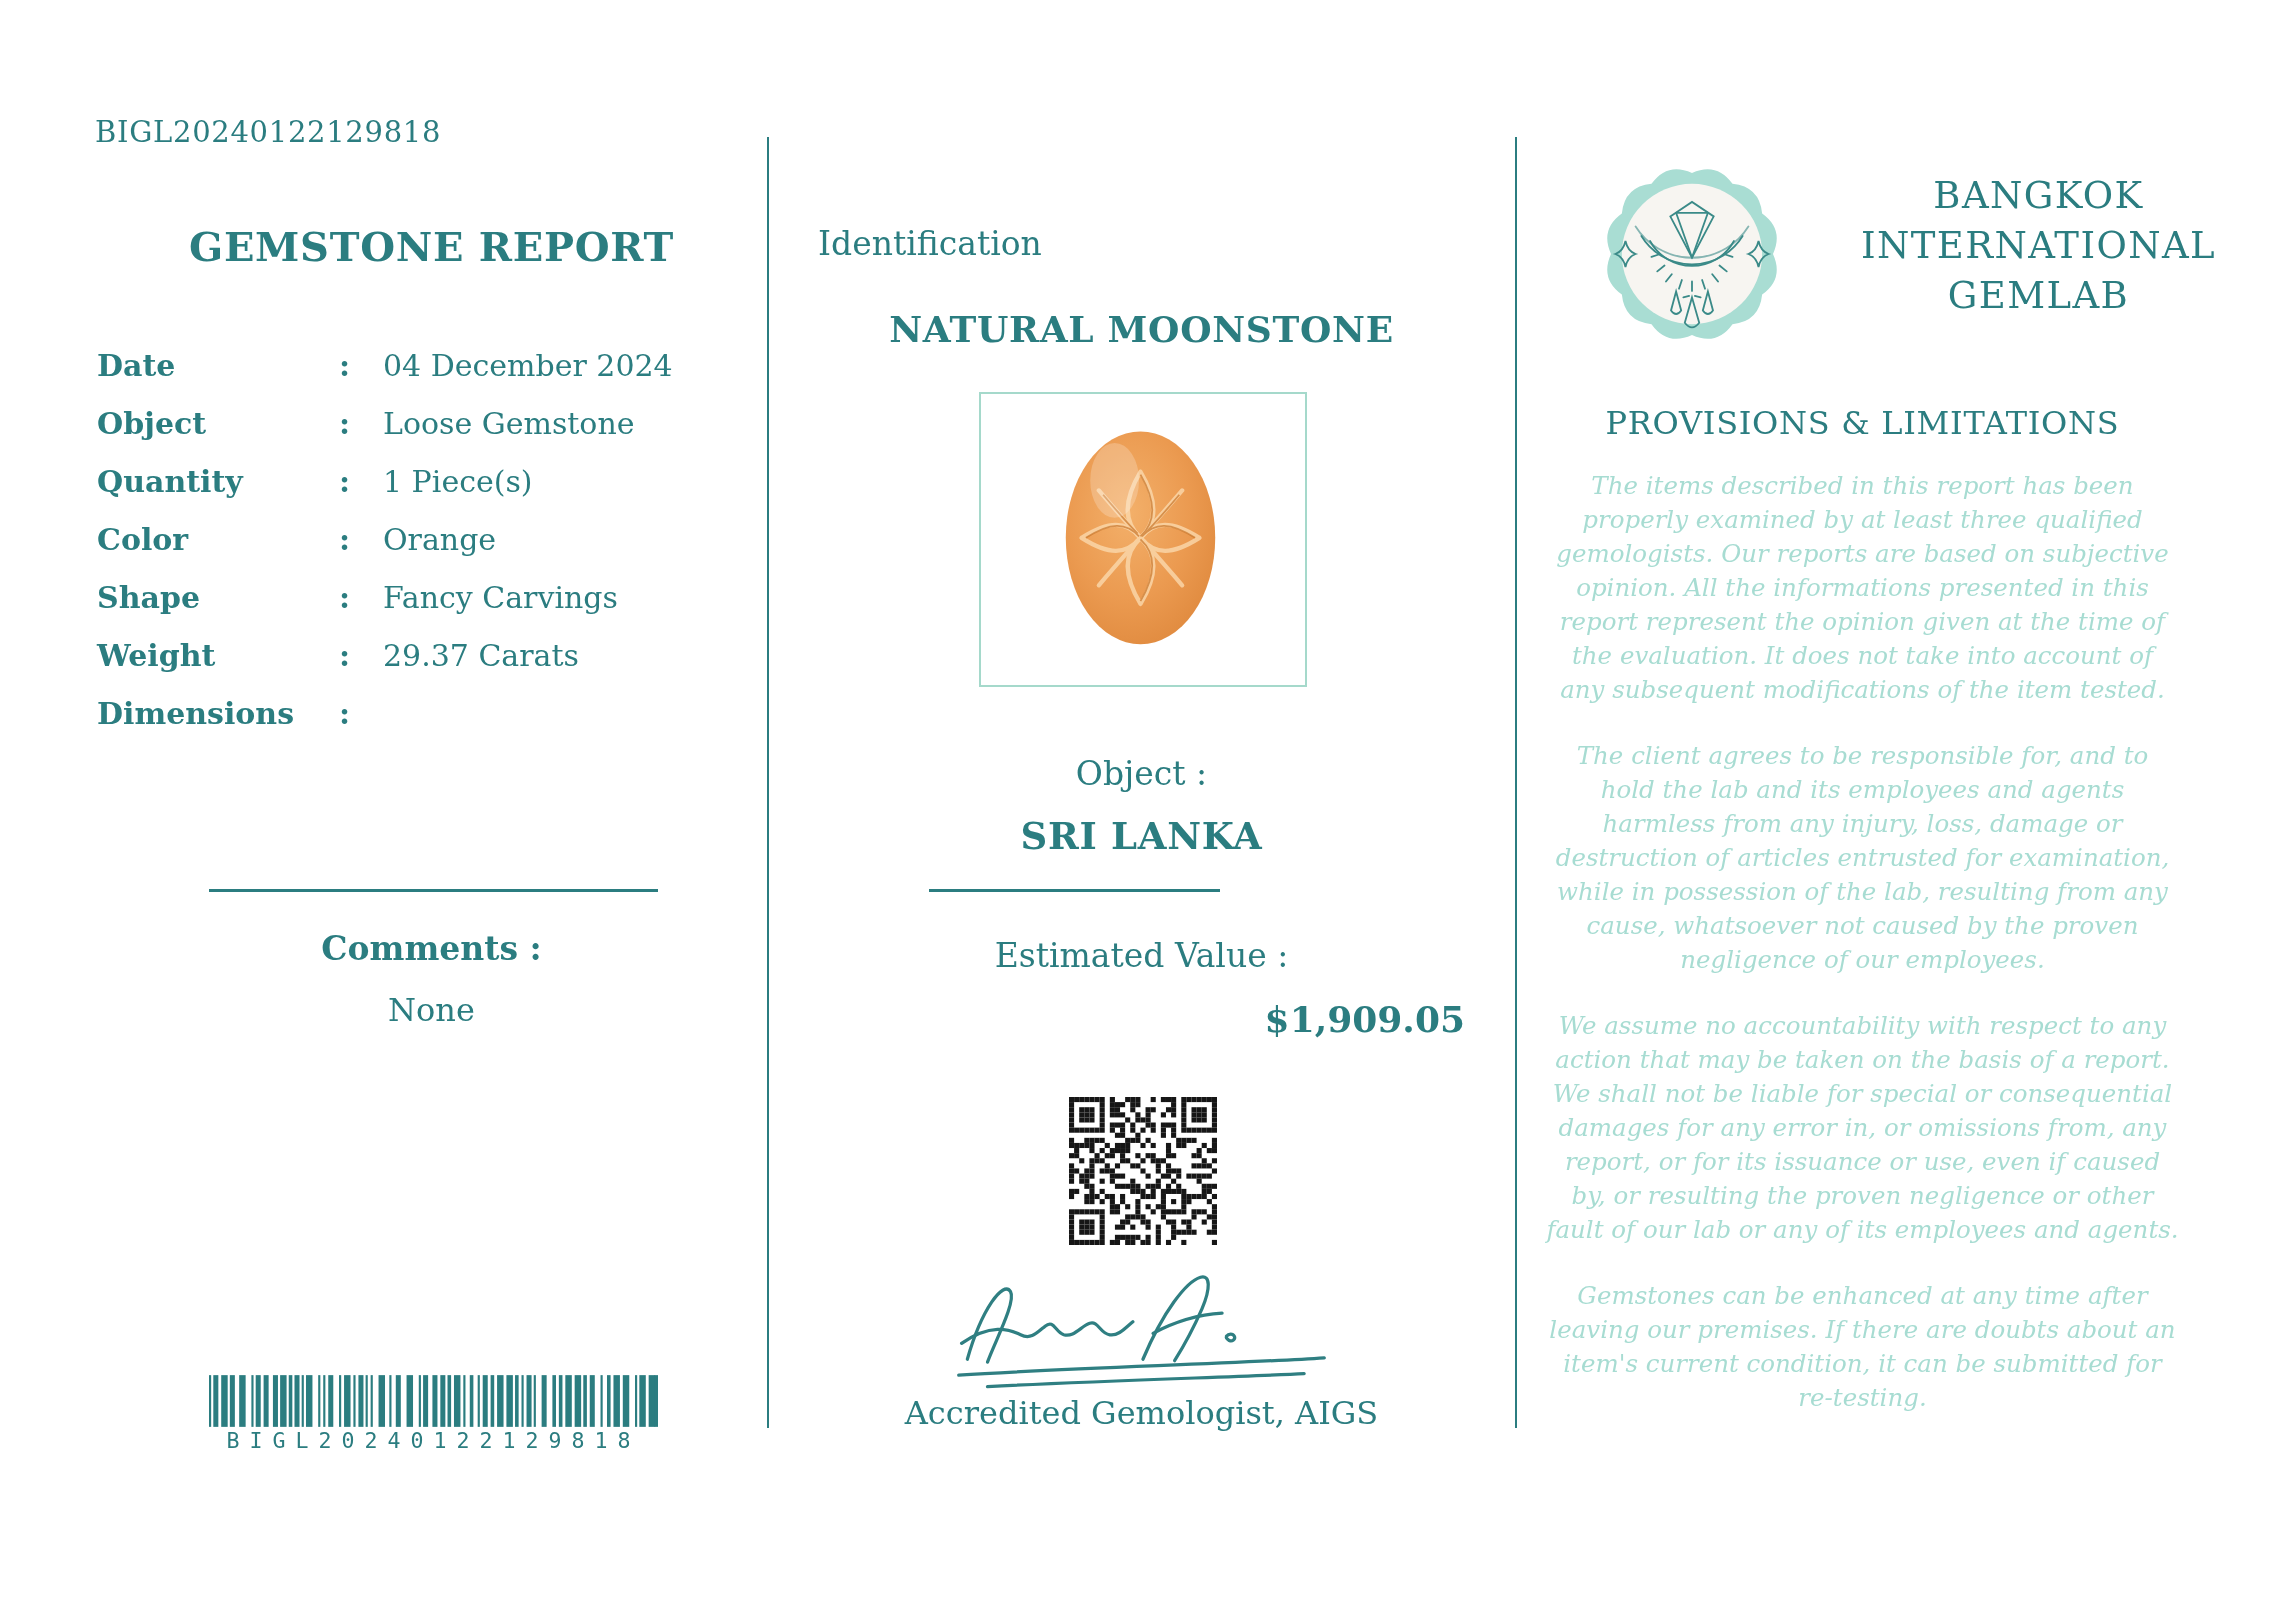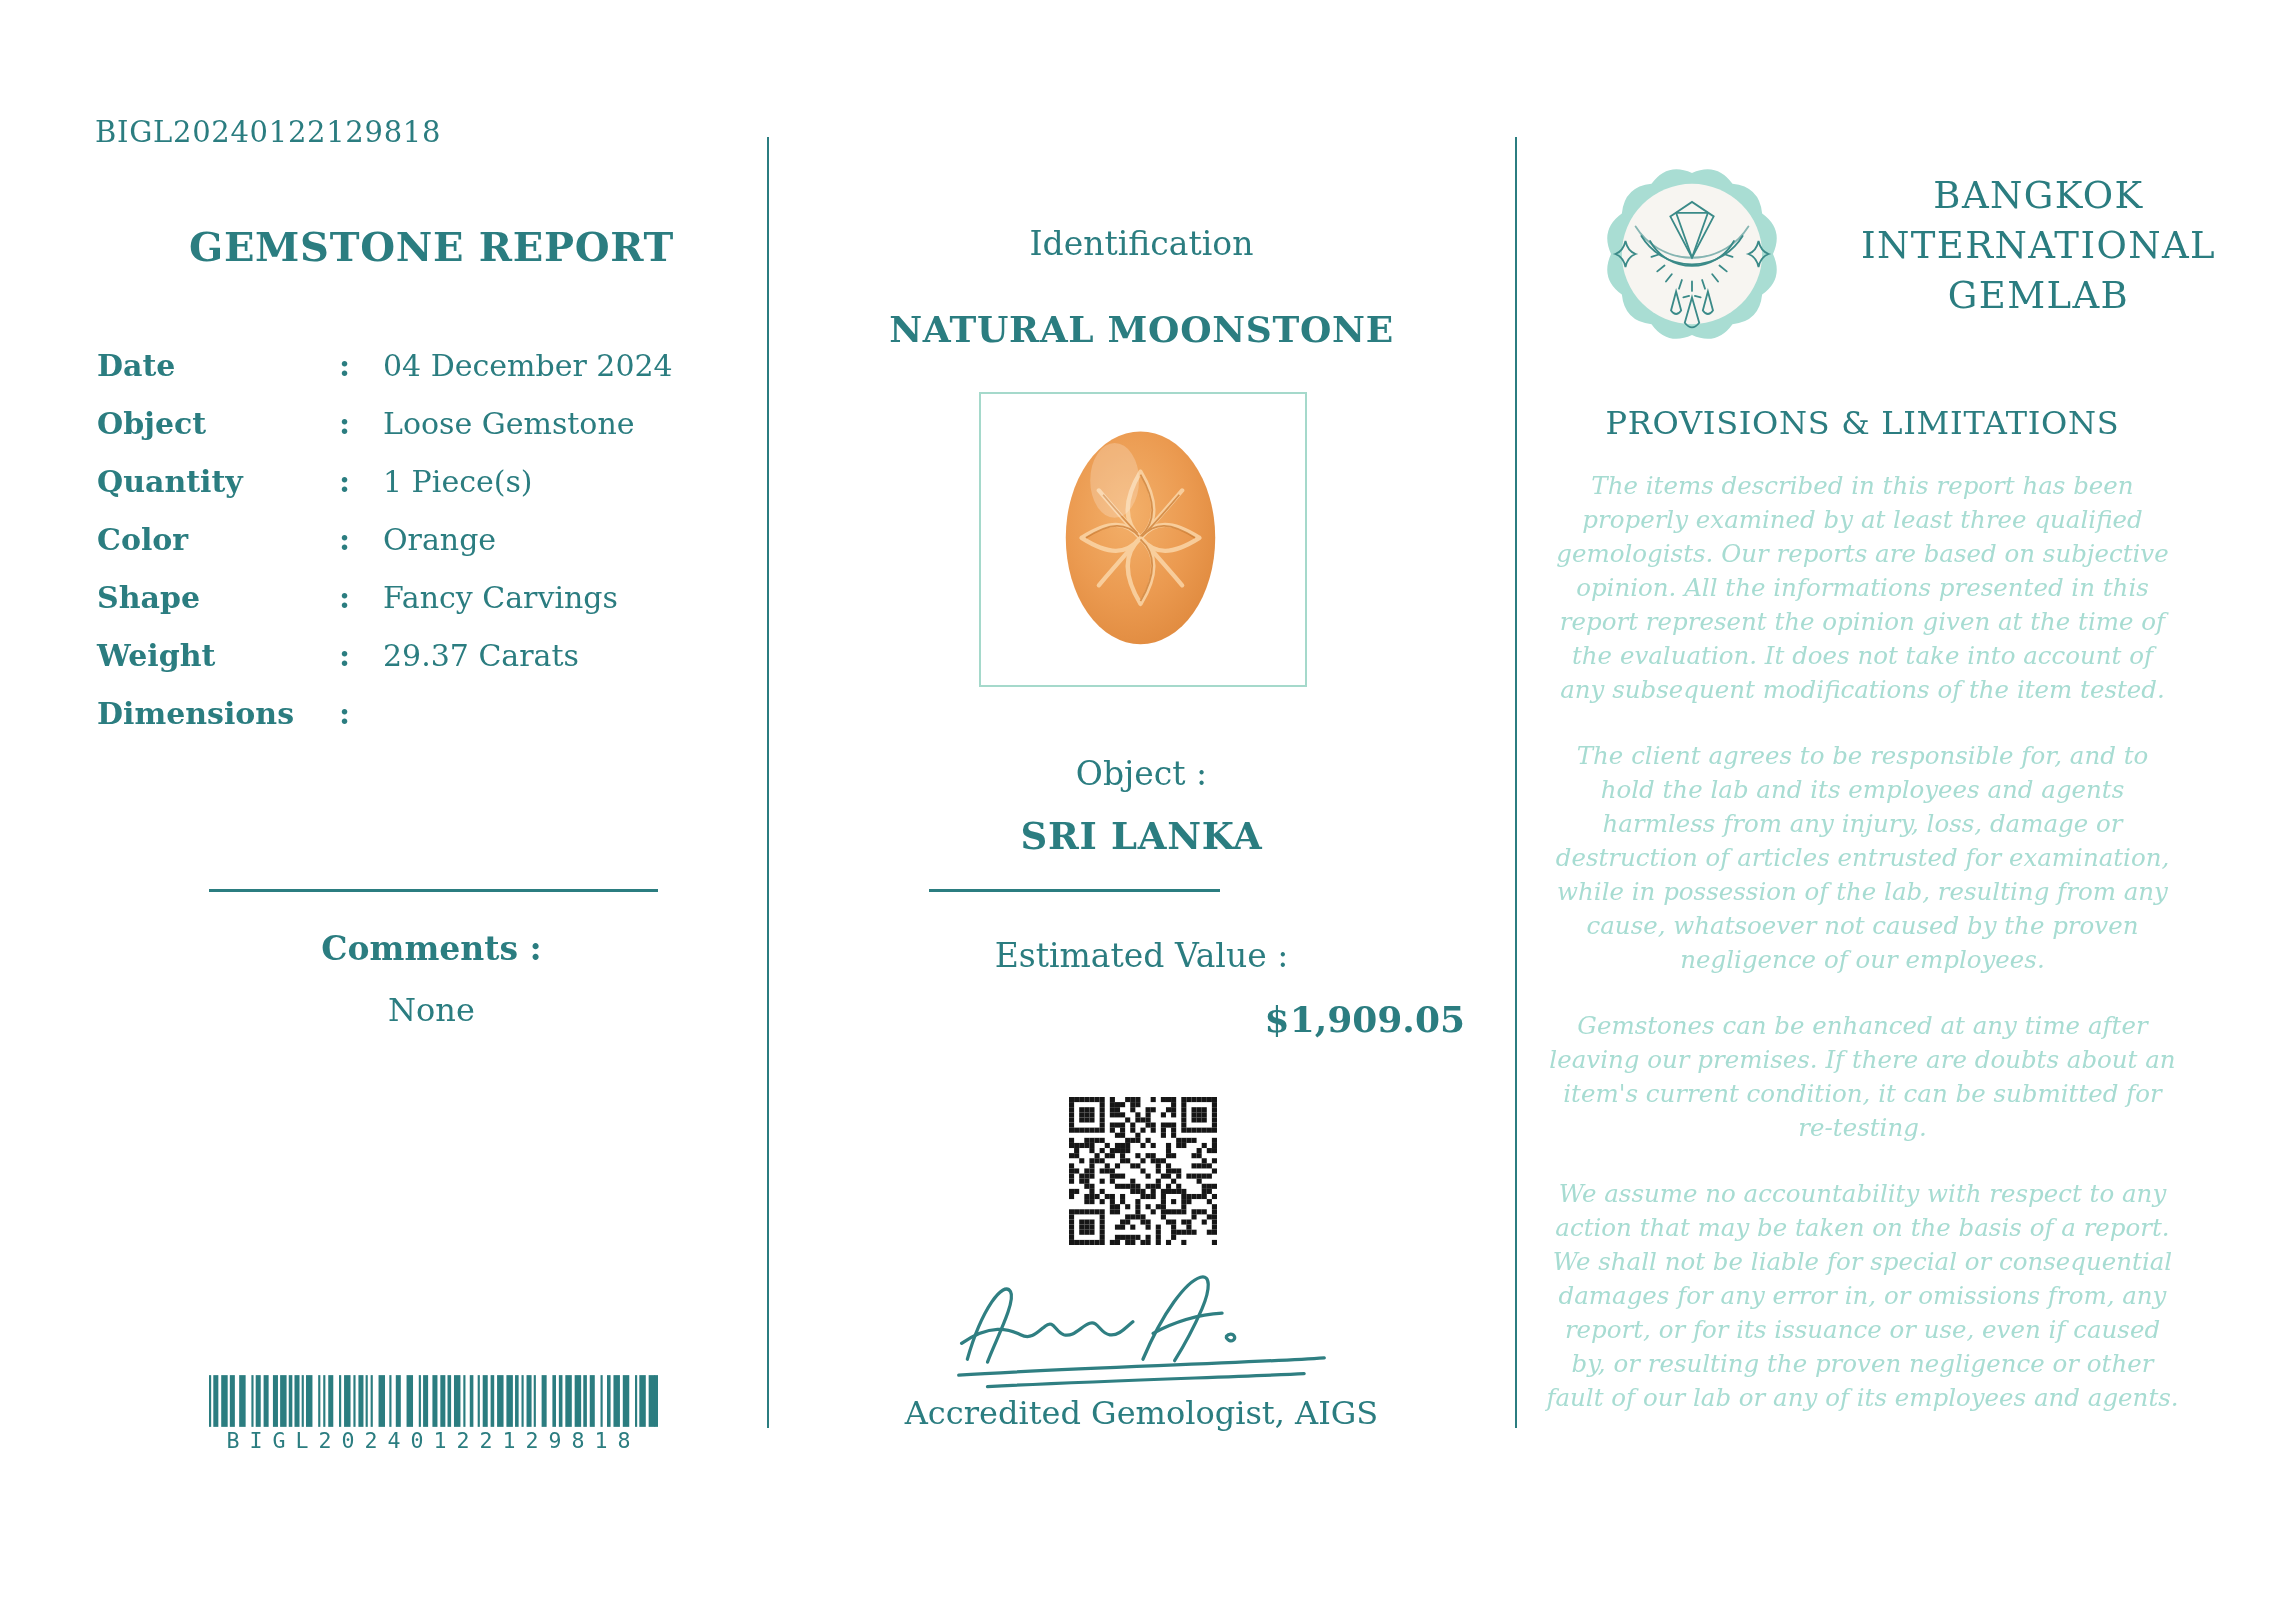--- a/index.html
+++ b/index.html
@@ -17,21 +17,21 @@
   .div-left{left:209px;top:889px;width:449px;height:2.9px;background:#2b7d80;}
   .comments-label{left:108px;top:929px;width:647px;text-align:center;font-size:33px;font-weight:700;}
   .comments-value{left:108px;top:991px;width:647px;text-align:center;font-size:32px;}
   .barcode-wrap{left:209px;top:1375px;width:449px;}
   .barcode-bars{width:449px;height:52px;}
   .barcode-text{width:449px;text-align:center;font-family:"DejaVu Sans Mono","Liberation Mono",monospace;
                 font-size:21.6px;letter-spacing:10px;margin-top:1.4px;white-space:nowrap;}
   
   .vline{top:137px;width:2.2px;height:1291px;background:#2b7d80;}
   
-  .ident-title{left:818px;top:224px;width:647px;text-align:center;font-size:33px;}
+  .ident-title{left:818px;top:224px;width:647px;font-size:33px;}
   .gem-name{left:818px;top:308px;width:647px;text-align:center;font-size:36px;font-weight:700;letter-spacing:0.7px;}
   .gem-box{left:979px;top:392px;width:324px;height:291px;border:2.2px solid #a5d9cb;background:#ffffff;}
   .origin-label{left:818px;top:754px;width:647px;text-align:center;font-size:33px;}
   .origin-value{left:818px;top:814px;width:647px;text-align:center;font-size:37px;font-weight:700;letter-spacing:0.7px;}
   .div-mid{left:929px;top:889px;width:291px;height:2.9px;background:#2b7d80;}
   .value-label{left:818px;top:936px;width:647px;text-align:center;font-size:33px;}
   .value-amount{left:818px;top:998px;width:647px;text-align:right;font-size:36px;font-weight:700;}
   .qr{left:1069px;top:1097px;width:148px;height:148px;}
   .sig{left:940px;top:1267px;width:403px;height:137px;}
   .gemologist{left:818px;top:1394px;width:647px;text-align:center;font-size:32px;}
@@ -644,18 +644,18 @@
     <div>BANGKOK</div>
     <div>INTERNATIONAL</div>
     <div>GEMLAB</div>
   </div>
 
   <div class="abs prov-title">PROVISIONS &amp; LIMITATIONS</div>
 
   <div class="abs prov-paras">
     <p>The items described in this report has been properly examined by at least three qualified gemologists. Our reports are based on subjective opinion. All the informations presented in this report represent the opinion given at the time of the evaluation. It does not take into account of any subsequent modifications of the item tested.</p>
     <p>The client agrees to be responsible for, and to hold the lab and its employees and agents harmless from any injury, loss, damage or destruction of articles entrusted for examination, while in possession of the lab, resulting from any cause, whatsoever not caused by the proven negligence of our employees.</p>
+    <p>We assume no accountability with respect to any action that may be taken on the basis of a report. We shall not be liable for special or consequential damages for any error in, or omissions from, any report, or for its issuance or use, even if caused by, or resulting the proven negligence or other fault of our lab or any of its employees and agents.</p>
     <p>Gemstones can be enhanced at any time after leaving our premises. If there are doubts about an item's current condition, it can be submitted for re-testing.</p>
-    <p>We assume no accountability with respect to any action that may be taken on the basis of a report. We shall not be liable for special or consequential damages for any error in, or omissions from, any report, or for its issuance or use, even if caused by, or resulting the proven negligence or other fault of our lab or any of its employees and agents.</p>
   </div>
 
 </div>
 
 
 </body></html>

